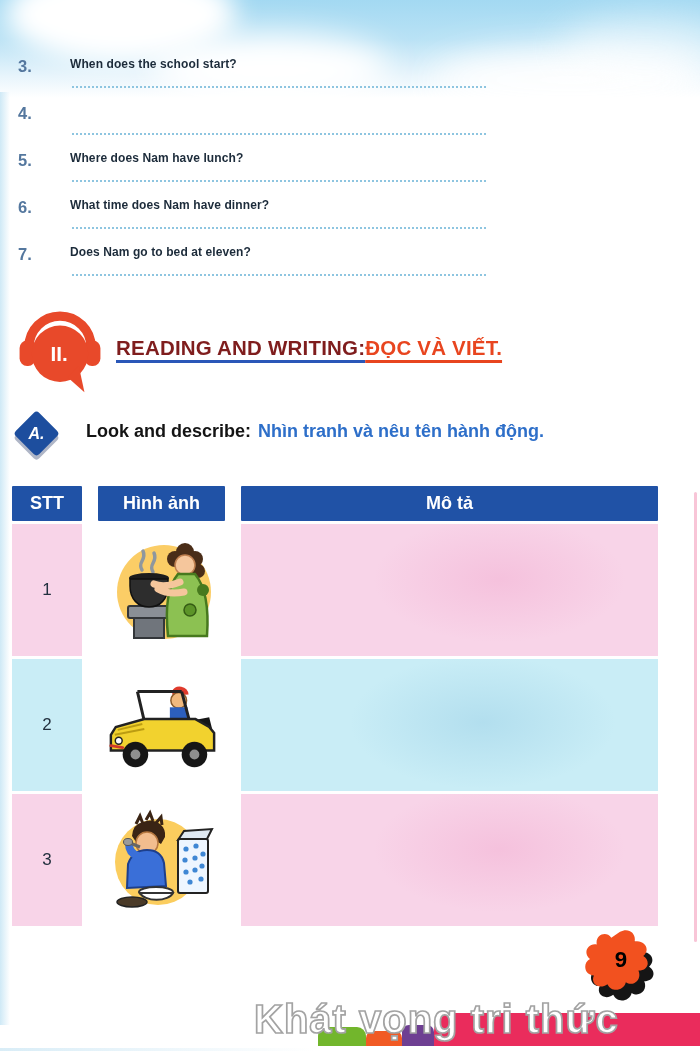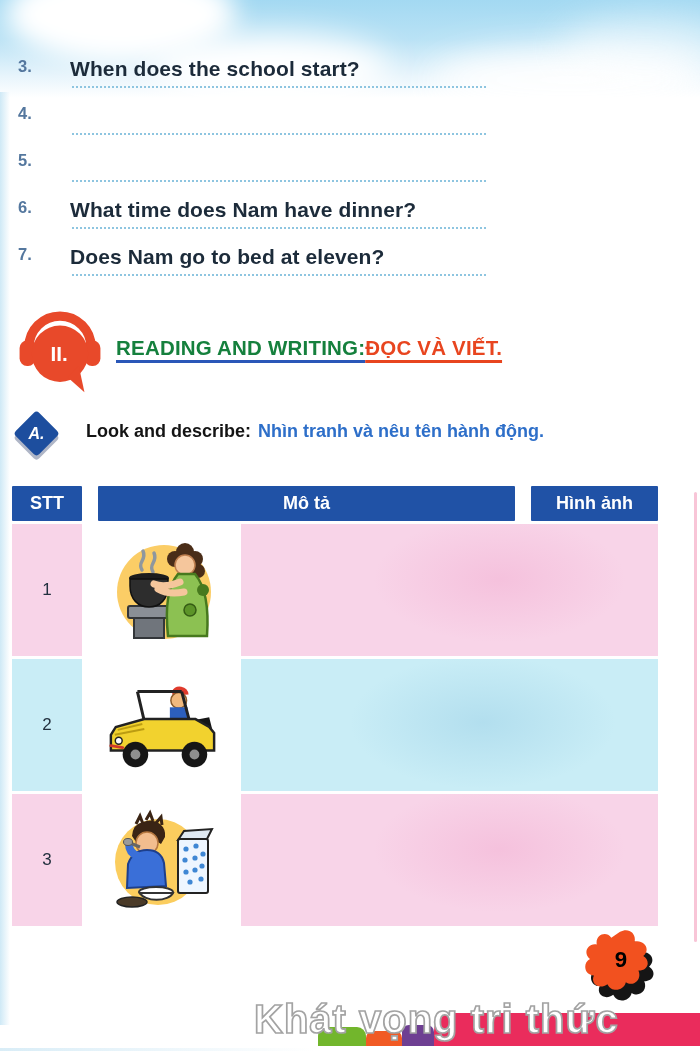--- a/index.html
+++ b/index.html
@@ -19,29 +19,29 @@
 
   .left-edge  { position:absolute; left:0; top:92px; bottom:26px; width:10px;
     background:linear-gradient(to right,#cfe9f6,rgba(255,255,255,0)); }
   .right-edge { position:absolute; right:3px; top:492px; height:450px; width:3px;
     background:rgba(242,150,182,.55); border-radius:2px; }
 
   
   .questions { position:absolute; left:0; top:57px; width:700px; }
   .q-item { position:relative; height:47px; }
   .q-num  { position:absolute; left:18px; top:0; color:#54779e; font-size:16.5px; font-weight:600; }
-  .q-text { position:absolute; left:70px; top:0; color:#1c2b3a; font-size:21px; font-weight:600; letter-spacing:.1px; }
+  .q-text { position:absolute; left:70px; top:0; color:#1c2b3a; font-size:12px; font-weight:600; letter-spacing:.1px; }
   .q-dots { position:absolute; left:72px; top:29px; width:414px; height:0;
     border-bottom:2.5px dotted #8ec5e0; }
 
   
   .audio-icon { position:absolute; left:13px; top:302px; width:94px; height:94px; }
   .section-title { position:absolute; left:116px; top:336px; font-size:20.5px; font-weight:800;
     white-space:nowrap; letter-spacing:.2px; }
-  .title-en { color:#15803d; text-decoration:underline; text-decoration-color:#2a57b8;
+  .title-en { color:#7f1d1d; text-decoration:underline; text-decoration-color:#2a57b8;
     text-decoration-thickness:2.5px; text-underline-offset:5px; }
   .title-vi { color:#e8451f; text-decoration:underline; text-decoration-color:#e8451f;
     text-decoration-thickness:2.5px; text-underline-offset:5px; }
 
   
   .a-badge { position:absolute; left:20px; top:417px; width:33px; height:33px; background:#1d4e9e;
     transform:rotate(45deg); border-radius:4px; box-shadow:3px 3px 0 rgba(25,45,95,.35);
     display:flex; align-items:center; justify-content:center; }
   .a-badge-inner { transform:rotate(-45deg); color:#ffffff; font-weight:bold; font-style:italic; font-size:16px; }
   .task-text { position:absolute; left:66px; top:421px; font-size:18px; font-weight:700; white-space:nowrap;margin-left:20px; }
@@ -99,20 +99,21 @@
       <span class="q-num">3.</span>
       <span class="q-text">When does the school start?</span>
       <div class="q-dots"></div>
     </div>
     <div class="q-item">
       <span class="q-num">4.</span>
       <div class="q-dots"></div>
     </div>
     <div class="q-item">
       <span class="q-num">5.</span>
+      <span class="q-text">Where does Nam have lunch?</span>
       <div class="q-dots"></div>
     </div>
     <div class="q-item">
       <span class="q-num">6.</span>
       <span class="q-text">What time does Nam have dinner?</span>
       <div class="q-dots"></div>
     </div>
     <div class="q-item">
       <span class="q-num">7.</span>
       <span class="q-text">Does Nam go to bed at eleven?</span>
@@ -135,22 +136,22 @@
   <div class="a-badge">
     <span class="a-badge-inner">A.</span>
   </div>
   <div class="task-text">
     <span class="task-en">Look and describe:</span><span class="task-vi">Nhìn tranh và nêu tên hành động.</span>
   </div>
 
   <div class="wtable">
     <div class="trow thead">
       <div class="th col-stt">STT</div>
+      <div class="th col-img">Hình ảnh</div>
       <div class="th col-desc">Mô tả</div>
-      <div class="th col-img">Hình ảnh</div>
     </div>
 
     <div class="trow tbody-row">
       <div class="cell col-stt bg-pink">
         <span class="stt-num">1</span>
       </div>
       <div class="cell col-img bg-white">
         <svg width="112" height="116" viewBox="0 0 112 116">
           <circle cx="58" cy="60" r="47" fill="#fbcd66"></circle>
           <path d="M36,38 c-5,-8 5,-10 1,-19" stroke="#8f979e" stroke-width="3.5" fill="none" stroke-linecap="round"></path>

